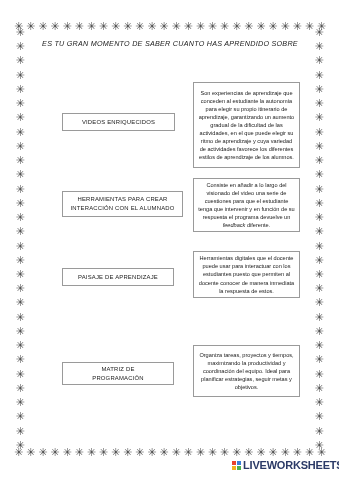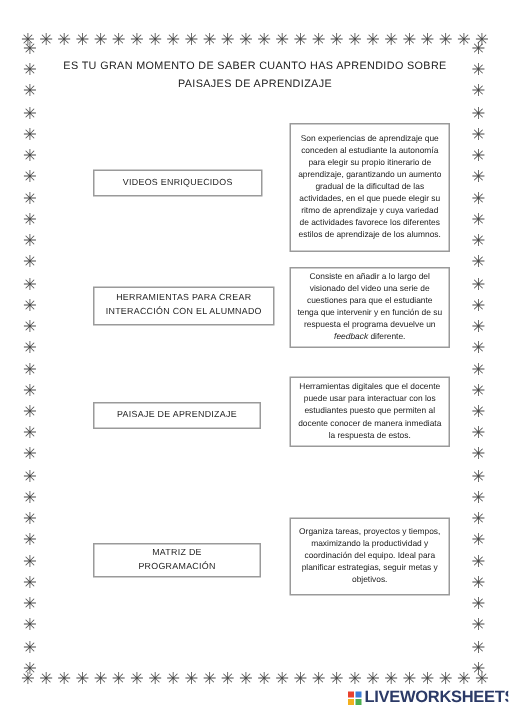--- a/index.html
+++ b/index.html
@@ -65,21 +65,21 @@
     left: 42px;
     top: 38px;
     width: 256px;
     text-align: center;
     font-size: 7.2px;
     line-height: 12px;
     letter-spacing: 0.25px;
     color: #1b1b1b;
     font-family: "Liberation Sans", sans-serif;
   }
-  #heading .line { display: block; white-space: nowrap; }
+  #heading .line { display: block; white-space: nowrap; font-style: italic; }
 
   
   .term-box {
     position: absolute;
     box-sizing: border-box;
     border: 1px solid #9a9a9a;
     background: #ffffff;
     display: flex;
     align-items: center;
     justify-content: center;
@@ -270,21 +270,20 @@
       <span>✳</span>
       <span>✳</span>
       <span>✳</span>
       <span>✳</span>
       <span>✳</span>
       <span>✳</span>
     </div>
 
   <div id="heading">
     <span class="line">ES TU GRAN MOMENTO DE SABER CUANTO  HAS APRENDIDO SOBRE</span>
-    <span class="line">PAISAJES DE APRENDIZAJE</span>
   </div>
 
   <div class="term-box" id="box-term-1">
     <span class="txt">
       <span>VIDEOS ENRIQUECIDOS</span>
     </span>
   </div>
 
   <div class="term-box" id="box-term-2">
     <span class="txt">

